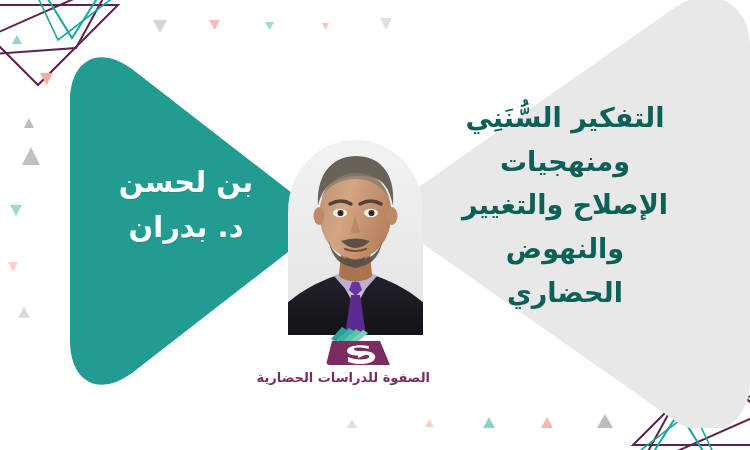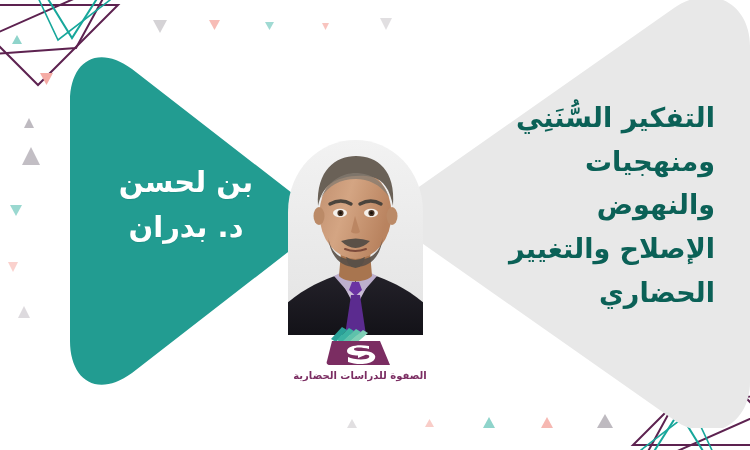--- a/index.html
+++ b/index.html
@@ -76,21 +76,21 @@
     left: 415px;
     width: 300px;
     text-align: right;
     direction: rtl;
     color: #0b6157;
     font-family: "DejaVu Sans", "Liberation Sans", sans-serif;
     font-weight: bold;
     font-size: 27px;
     line-height: 1.62;
   }
-  .lecture-title .ttl-line { display: block; white-space: nowrap; }
+  .lecture-title .ttl-line { display: block; white-space: nowrap; text-align: center; }
 
   
   .portrait {
     position: absolute;
     top: 140px;
     left: 288px;
     width: 135px;
     height: 195px;
   }
 
@@ -106,21 +106,21 @@
     display: block;
     margin: 0 auto;
     width: 92px;
     height: 44px;
   }
   .logo-ar {
     display: block;
     direction: rtl;
     color: #7b2d62;
     font-family: "DejaVu Sans", "Liberation Sans", sans-serif;
-    font-size: 10px;
+    font-size: 13px;
     font-weight: bold;
     line-height: 1.25;
     margin-top: 1px;
     white-space: nowrap;
   }
   .logo-en {
     display: block;
     color: #7b2d62;
     font-family: "Liberation Sans", "DejaVu Sans", sans-serif;
     font-size: 10px;
@@ -297,22 +297,22 @@
   </svg>
 
   <div class="speaker-name">
     <span class="nm-line">بن لحسن</span>
     <span class="nm-line">د. بدران</span>
   </div>
 
   <div class="lecture-title">
     <span class="ttl-line">التفكير السُّنَنِي</span>
     <span class="ttl-line">ومنهجيات</span>
+    <span class="ttl-line">الإصلاح والتغيير</span>
     <span class="ttl-line">والنهوض</span>
-    <span class="ttl-line">الإصلاح والتغيير</span>
     <span class="ttl-line">الحضاري</span>
   </div>
 
   <div class="logo-block">
     <svg class="logo-mark" viewBox="0 0 92 44" xmlns="http://www.w3.org/2000/svg">
 
       <g>
         <path d="M 17 14 L 28 2  L 33 5  L 22 17 Z" fill="#2aa198"></path>
         <path d="M 23 15 L 35 3  L 40 6  L 28 18 Z" fill="#3bb2a2"></path>
         <path d="M 29 16 L 42 4  L 47 7  L 34 19 Z" fill="#5ec2ab"></path>

